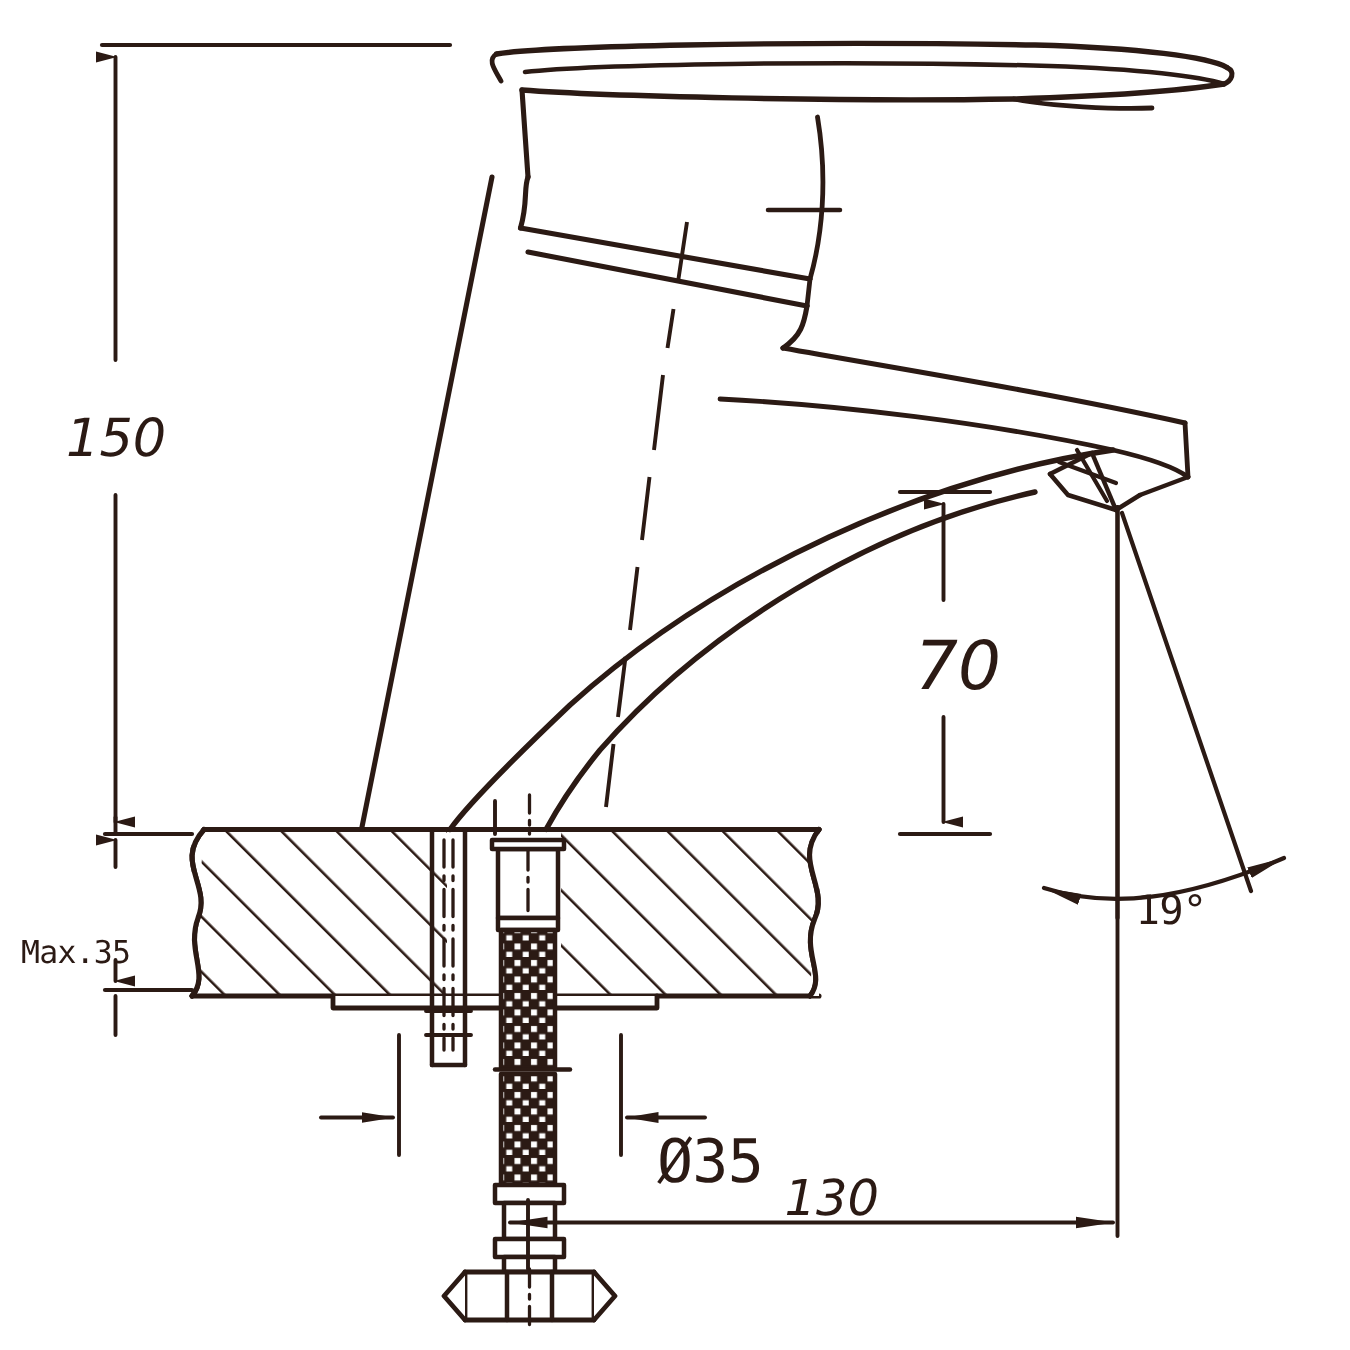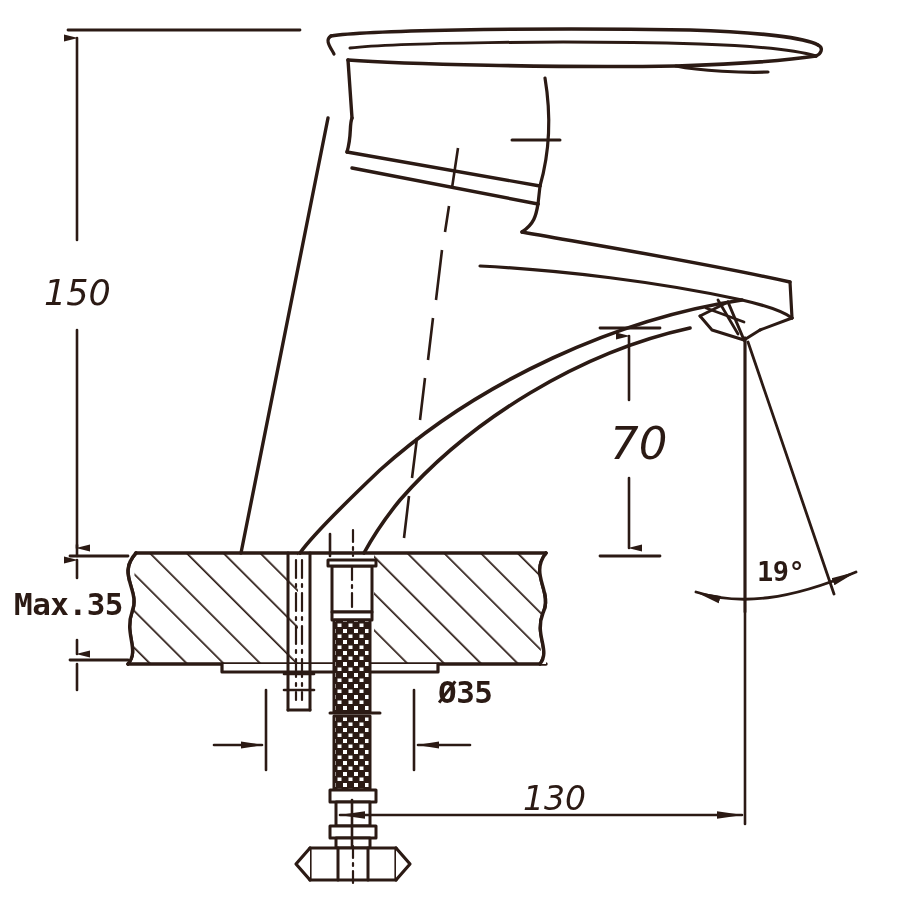--- a/index.html
+++ b/index.html
@@ -30,27 +30,28 @@
     user-select: none;
   }
   .lbl-italic {
     font-family: "DejaVu Sans", sans-serif;
     font-style: italic;
     font-weight: 400;
   }
   .lbl-mono {
     font-family: "DejaVu Sans Mono", monospace;
     font-style: normal;
-    font-weight: 700;
+    font-weight: 400;
+    margin-top: 36px;
   }
   .lbl-150 { left: 44px;  top: 276px; font-size: 35px; }
   .lbl-70  { left: 610px; top: 421px; font-size: 45px; }
   .lbl-130 { left: 523px; top: 782px; font-size: 33px; text-align: center; }
-  .lbl-max { left: 14px;  top: 589px; font-size: 31px; letter-spacing: -0.5px; }
-  .lbl-d35 { left: 438px; top: 677px; font-size: 31px; letter-spacing: -0.5px; }
+  .lbl-max { left: 14px;  top: 589px; font-size: 21px; letter-spacing: -0.5px; }
+  .lbl-d35 { left: 438px; top: 719px; font-size: 40px; letter-spacing: -0.5px; }
   .lbl-19  { left: 757px; top: 558px; font-size: 27px; letter-spacing: -0.5px; }
 </style>
 </head>
 <body>
 
 <div id="root">
 
   <svg class="drawing" viewBox="0 0 900 900">
     <defs>
       <marker id="arrowDown" markerWidth="10" markerHeight="14" refX="5" refY="13" orient="auto-start-reverse" markerUnits="userSpaceOnUse">

